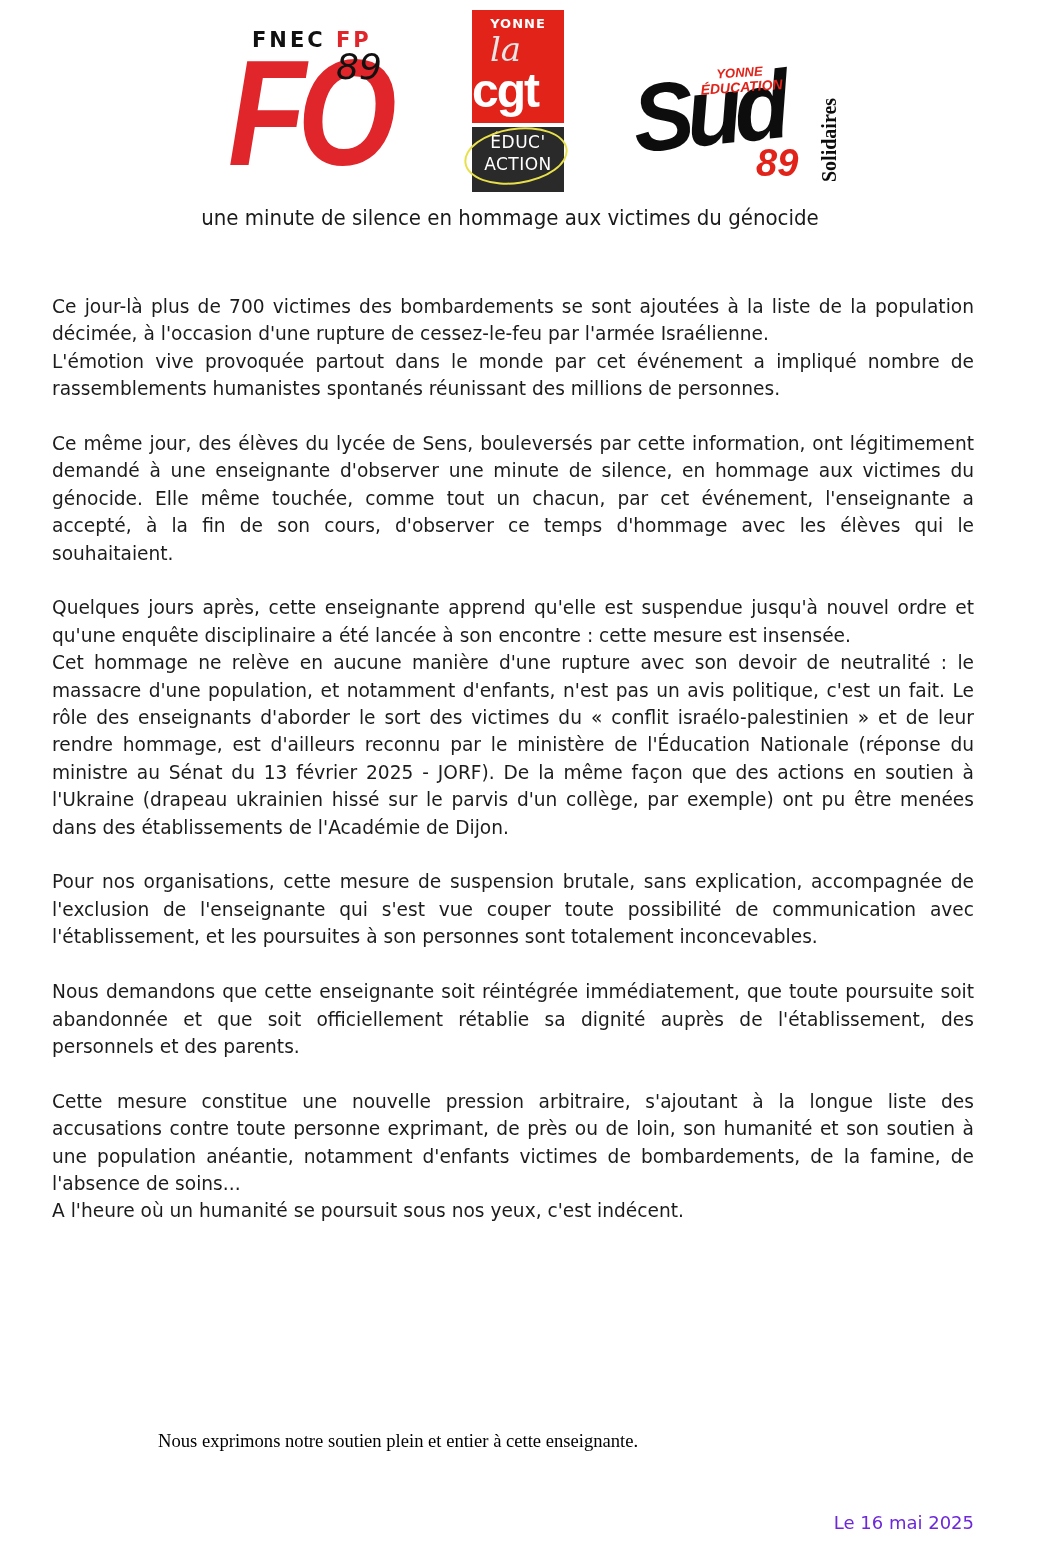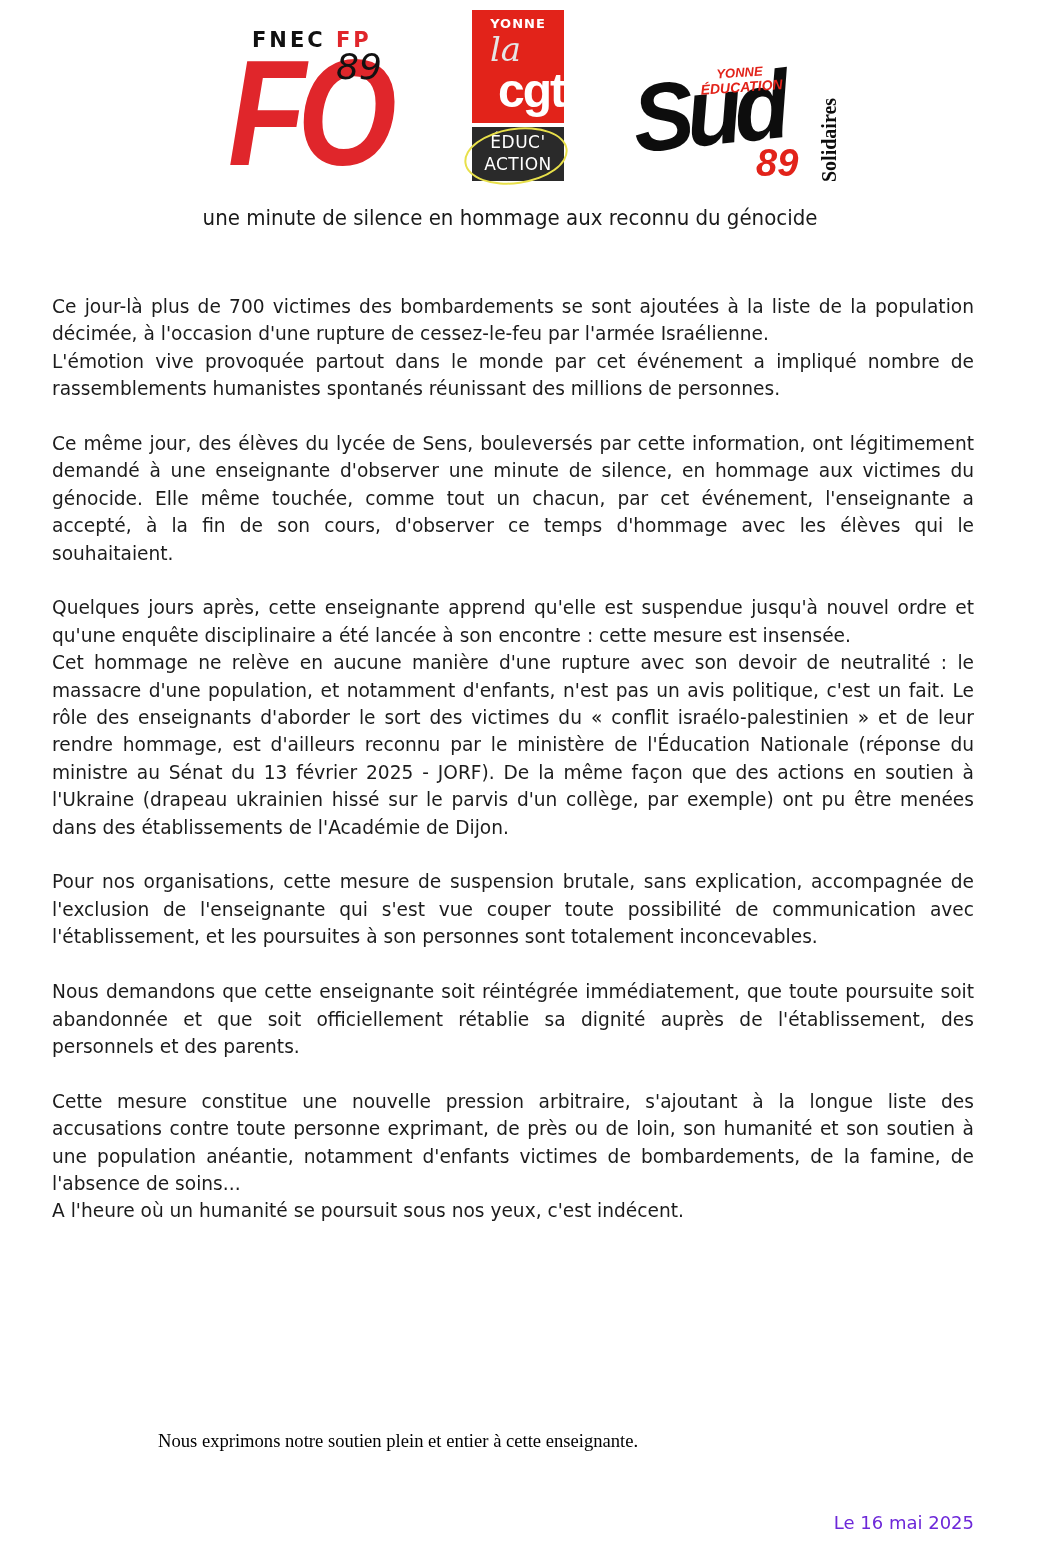--- a/index.html
+++ b/index.html
@@ -85,32 +85,32 @@
       left: 18px; top: 22px;
       color: #e5e5e5;
       font-family: "DejaVu Serif", serif;
       font-style: italic;
       font-size: 34px;
       line-height: 34px;
     }
     .cgt-cgt {
       position: absolute;
       left: 0; top: 56px; width: 92px;
-      text-align: right;
+      text-align: left;
       color: #fff;
       font-family: "Liberation Sans", sans-serif;
       font-weight: bold;
       font-size: 48px;
       line-height: 50px;
       letter-spacing: -2px;
     }
     .cgt-black {
       position: absolute;
       left: 0; top: 117px;
-      width: 92px; height: 54px;
+      width: 92px; height: 65px;
       background: #2a2a2a;
     }
     .cgt-educ {
       position: absolute;
       left: 0; top: 4px; width: 92px;
       text-align: center;
       color: #fff;
       font-size: 17px;
       line-height: 22px;
       font-family: "DejaVu Sans", sans-serif;
@@ -265,21 +265,21 @@
       <div class="l2">ÉDUCATION</div>
     </div>
     <div class="sud-89">89</div>
     <div class="sud-solidaires">
       <span>Solidaires</span>
     </div>
   </div>
 </div>
 
 <div class="title">
-  <div>une minute de silence en hommage aux reconnu du génocide</div>
+  <div>une minute de silence en hommage aux victimes du génocide</div>
 </div>
 
 <div class="body-text">
   <div class="para">
     <p>Ce jour-là plus de 700 victimes des bombardements se sont ajoutées à la liste de la population décimée, à l'occasion d'une rupture de cessez-le-feu par l'armée Israélienne.</p>
     <p>L'émotion vive provoquée partout dans le monde par cet événement a impliqué nombre de rassemblements humanistes spontanés réunissant des millions de personnes.</p>
   </div>
   <div class="para">
     <p>Ce même jour, des élèves du lycée de Sens, bouleversés par cette information, ont légitimement demandé à une enseignante d'observer une minute de silence, en hommage aux victimes du génocide. Elle même touchée, comme tout un chacun, par cet événement, l'enseignante a accepté, à la fin de son cours, d'observer ce temps d'hommage avec les élèves qui le souhaitaient.</p>
   </div>

